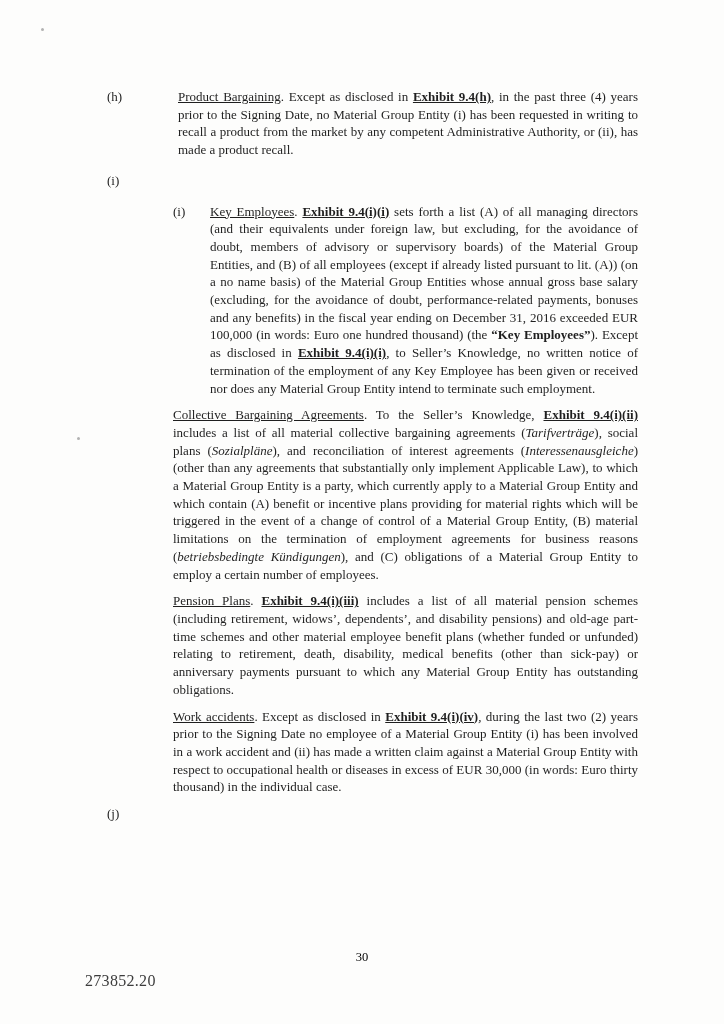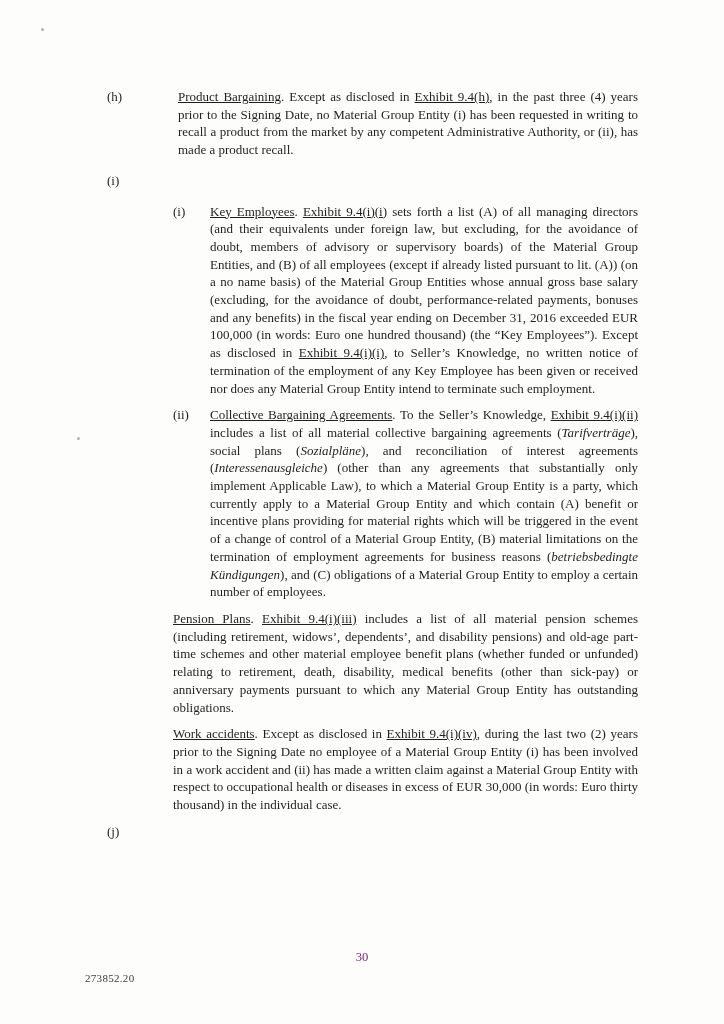--- a/index.html
+++ b/index.html
@@ -41,36 +41,36 @@
     margin-bottom: 13px;
   }
   .row.level-1 .label { width: 71px; }
   .row.level-2 {
     padding-left: 173px;
     padding-right: 86px;
     margin-bottom: 9px;
   }
   .row.level-2 .label { width: 37px; }
   .u  { text-decoration: underline; }
-  .b  { font-weight: normal; }
+  .b  { font-weight: bold; }
   .i  { font-style: italic; }
   .page-number {
     position: absolute;
     top: 950px;
     left: 0;
     width: 724px;
     text-align: center;
     font-size: 12.5px;
-    color: #701a75;
+    color: #000000;
   }
   .doc-number {
     position: absolute;
     top: 972px;
     left: 85px;
-    font-size: 11px;
+    font-size: 16px;
     color: #3c3c3c;
     letter-spacing: 0.3px;
   }
   .speck {
     position: absolute;
     width: 3px;
     height: 3px;
     border-radius: 50%;
     background: #8a8a8a;
     opacity: 0.65;
@@ -91,21 +91,20 @@
     <div class="text"><span class="u">Product Bargaining</span><span>. Except as disclosed in </span><span class="u b">Exhibit 9.4(h)</span><span>, in the past three (4) years prior to the Signing Date, no Material Group Entity (i) has been requested in writing to recall a product from the market by any competent Administrative Authority, or (ii), has made a product recall.</span></div>
   </div>
       <div class="row level-1">
     <div class="label">(i)</div>
   </div>
       <div class="row level-2">
     <div class="label">(i)</div>
     <div class="text"><span class="u">Key Employees</span><span>. </span><span class="u b">Exhibit 9.4(i)(i)</span><span> sets forth a list (A) of all managing directors (and their equivalents under foreign law, but excluding, for the avoidance of doubt, members of advisory or supervisory boards) of the Material Group Entities, and (B) of all employees (except if already listed pursuant to lit. (A)) (on a no name basis) of the Material Group Entities whose annual gross base salary (excluding, for the avoidance of doubt, performance-related payments, bonuses and any benefits) in the fiscal year ending on December 31, 2016 exceeded EUR 100,000 (in words: Euro one hundred thousand) (the </span><span class="b">“Key Employees”</span><span>). Except as disclosed in </span><span class="u b">Exhibit 9.4(i)(i)</span><span>, to Seller’s Knowledge, no written notice of termination of the employment of any Key Employee has been given or received nor does any Material Group Entity intend to terminate such employment.</span></div>
   </div>
       <div class="row level-2">
-    <div class="label">(ii)</div>
     <div class="text"><span class="u">Collective Bargaining Agreements</span><span>. To the Seller’s Knowledge, </span><span class="u b">Exhibit 9.4(i)(ii)</span><span> includes a list of all material collective bargaining agreements (</span><span class="i">Tarifverträge</span><span>), social plans (</span><span class="i">Sozialpläne</span><span>), and reconciliation of interest agreements (</span><span class="i">Interessenausgleiche</span><span>) (other than any agreements that substantially only implement Applicable Law), to which a Material Group Entity is a party, which currently apply to a Material Group Entity and which contain (A) benefit or incentive plans providing for material rights which will be triggered in the event of a change of control of a Material Group Entity, (B) material limitations on the termination of employment agreements for business reasons (</span><span class="i">betriebsbedingte Kündigungen</span><span>), and (C) obligations of a Material Group Entity to employ a certain number of employees.</span></div>
   </div>
       <div class="row level-2">
     <div class="text"><span class="u">Pension Plans</span><span>. </span><span class="u b">Exhibit 9.4(i)(iii)</span><span> includes a list of all material pension schemes (including retirement, widows’, dependents’, and disability pensions) and old-age part-time schemes and other material employee benefit plans (whether funded or unfunded) relating to retirement, death, disability, medical benefits (other than sick-pay) or anniversary payments pursuant to which any Material Group Entity has outstanding obligations.</span></div>
   </div>
       <div class="row level-2">
     <div class="text"><span class="u">Work accidents</span><span>. Except as disclosed in </span><span class="u b">Exhibit 9.4(i)(iv)</span><span>, during the last two (2) years prior to the Signing Date no employee of a Material Group Entity (i) has been involved in a work accident and (ii) has made a written claim against a Material Group Entity with respect to occupational health or diseases in excess of EUR 30,000 (in words: Euro thirty thousand) in the individual case.</span></div>
   </div>
       <div class="row level-1">
     <div class="label">(j)</div>

